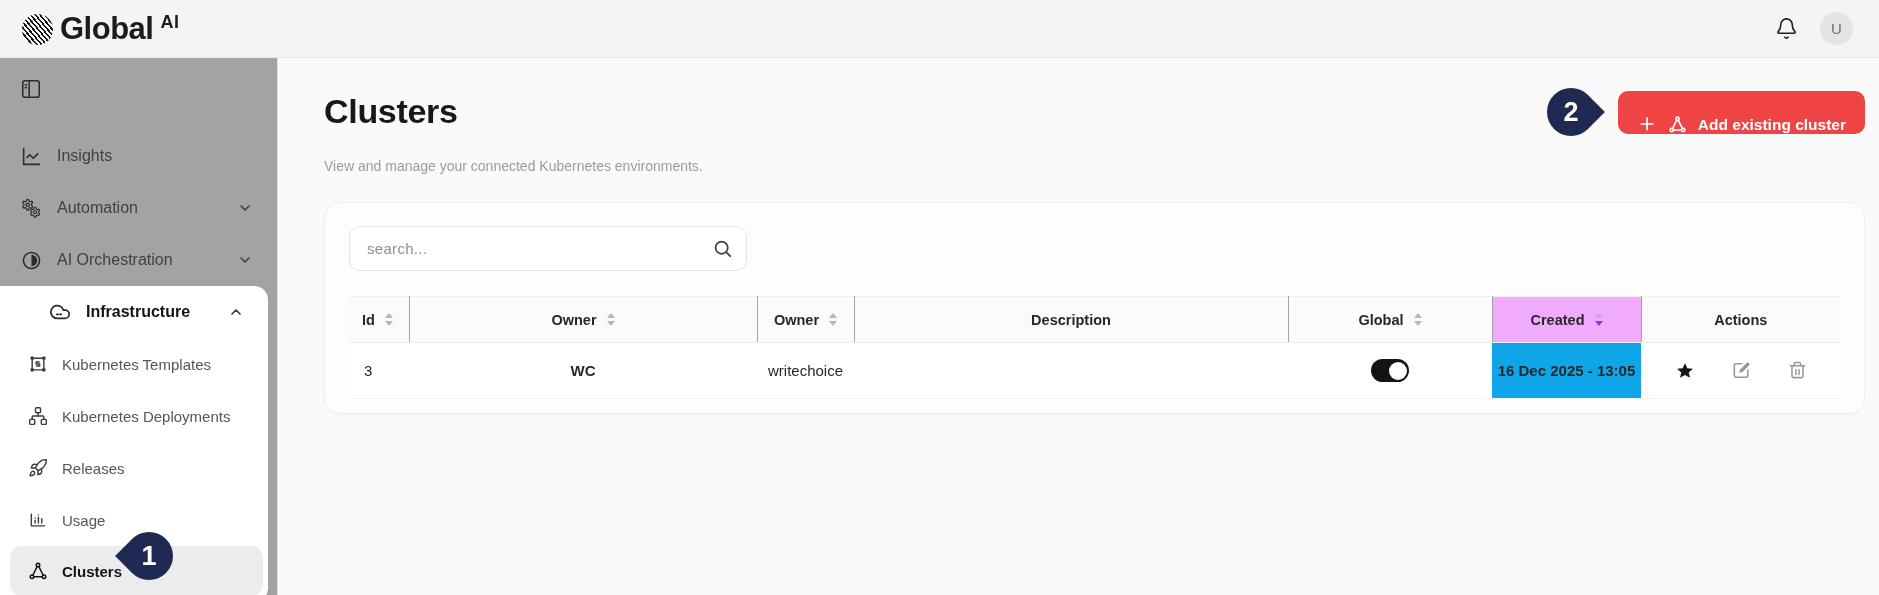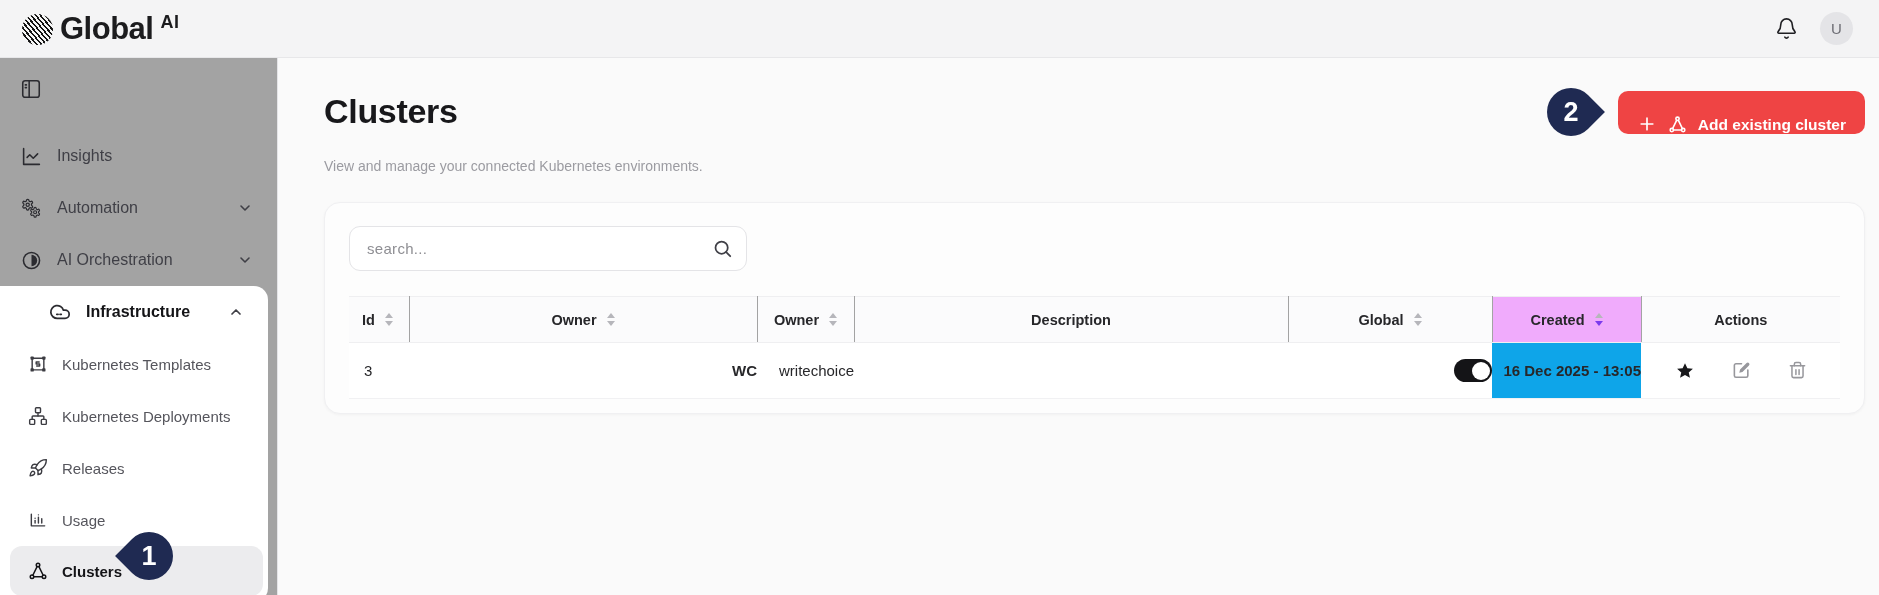--- a/index.html
+++ b/index.html
@@ -97,21 +97,21 @@
   th {
     height:46px; background:#fbfbfc; font-size:14.5px; font-weight:700; color:#27272a;
     border-top:1px solid #efeff1; border-bottom:1px solid #efeff1;
     border-right:1px solid #a3a3a3; text-align:center; cursor:pointer;
   }
   th:last-child { border-right:none; cursor:default; }
   th.col-created { background:#f0abfc; }
   .th-wrap { display:inline-flex; align-items:center; justify-content:center; gap:10px; }
   th.col-id { text-align:left; padding-left:13px; }
   td {
-    height:56px; font-size:15px; color:#27272a; text-align:right;
+    height:56px; font-size:15px; color:#27272a; text-align:center;
     border-bottom:1px solid #f1f1f3; background:#fff;
   }
   td.col-id { text-align:left; padding-left:15px; }
   td.col-name { font-weight:700; }
   td.col-owner { font-weight:500; }
   td.col-created { background:#0ea5e9; font-weight:600; }
   .sort { display:inline-flex; flex-direction:column; gap:2.5px; }
   .sort i { display:block; width:0; height:0; border-left:4.5px solid transparent; border-right:4.5px solid transparent; }
   .sort .up { border-bottom:5.5px solid #b6b6bb; }
   .sort .down { border-top:5.5px solid #b6b6bb; }

